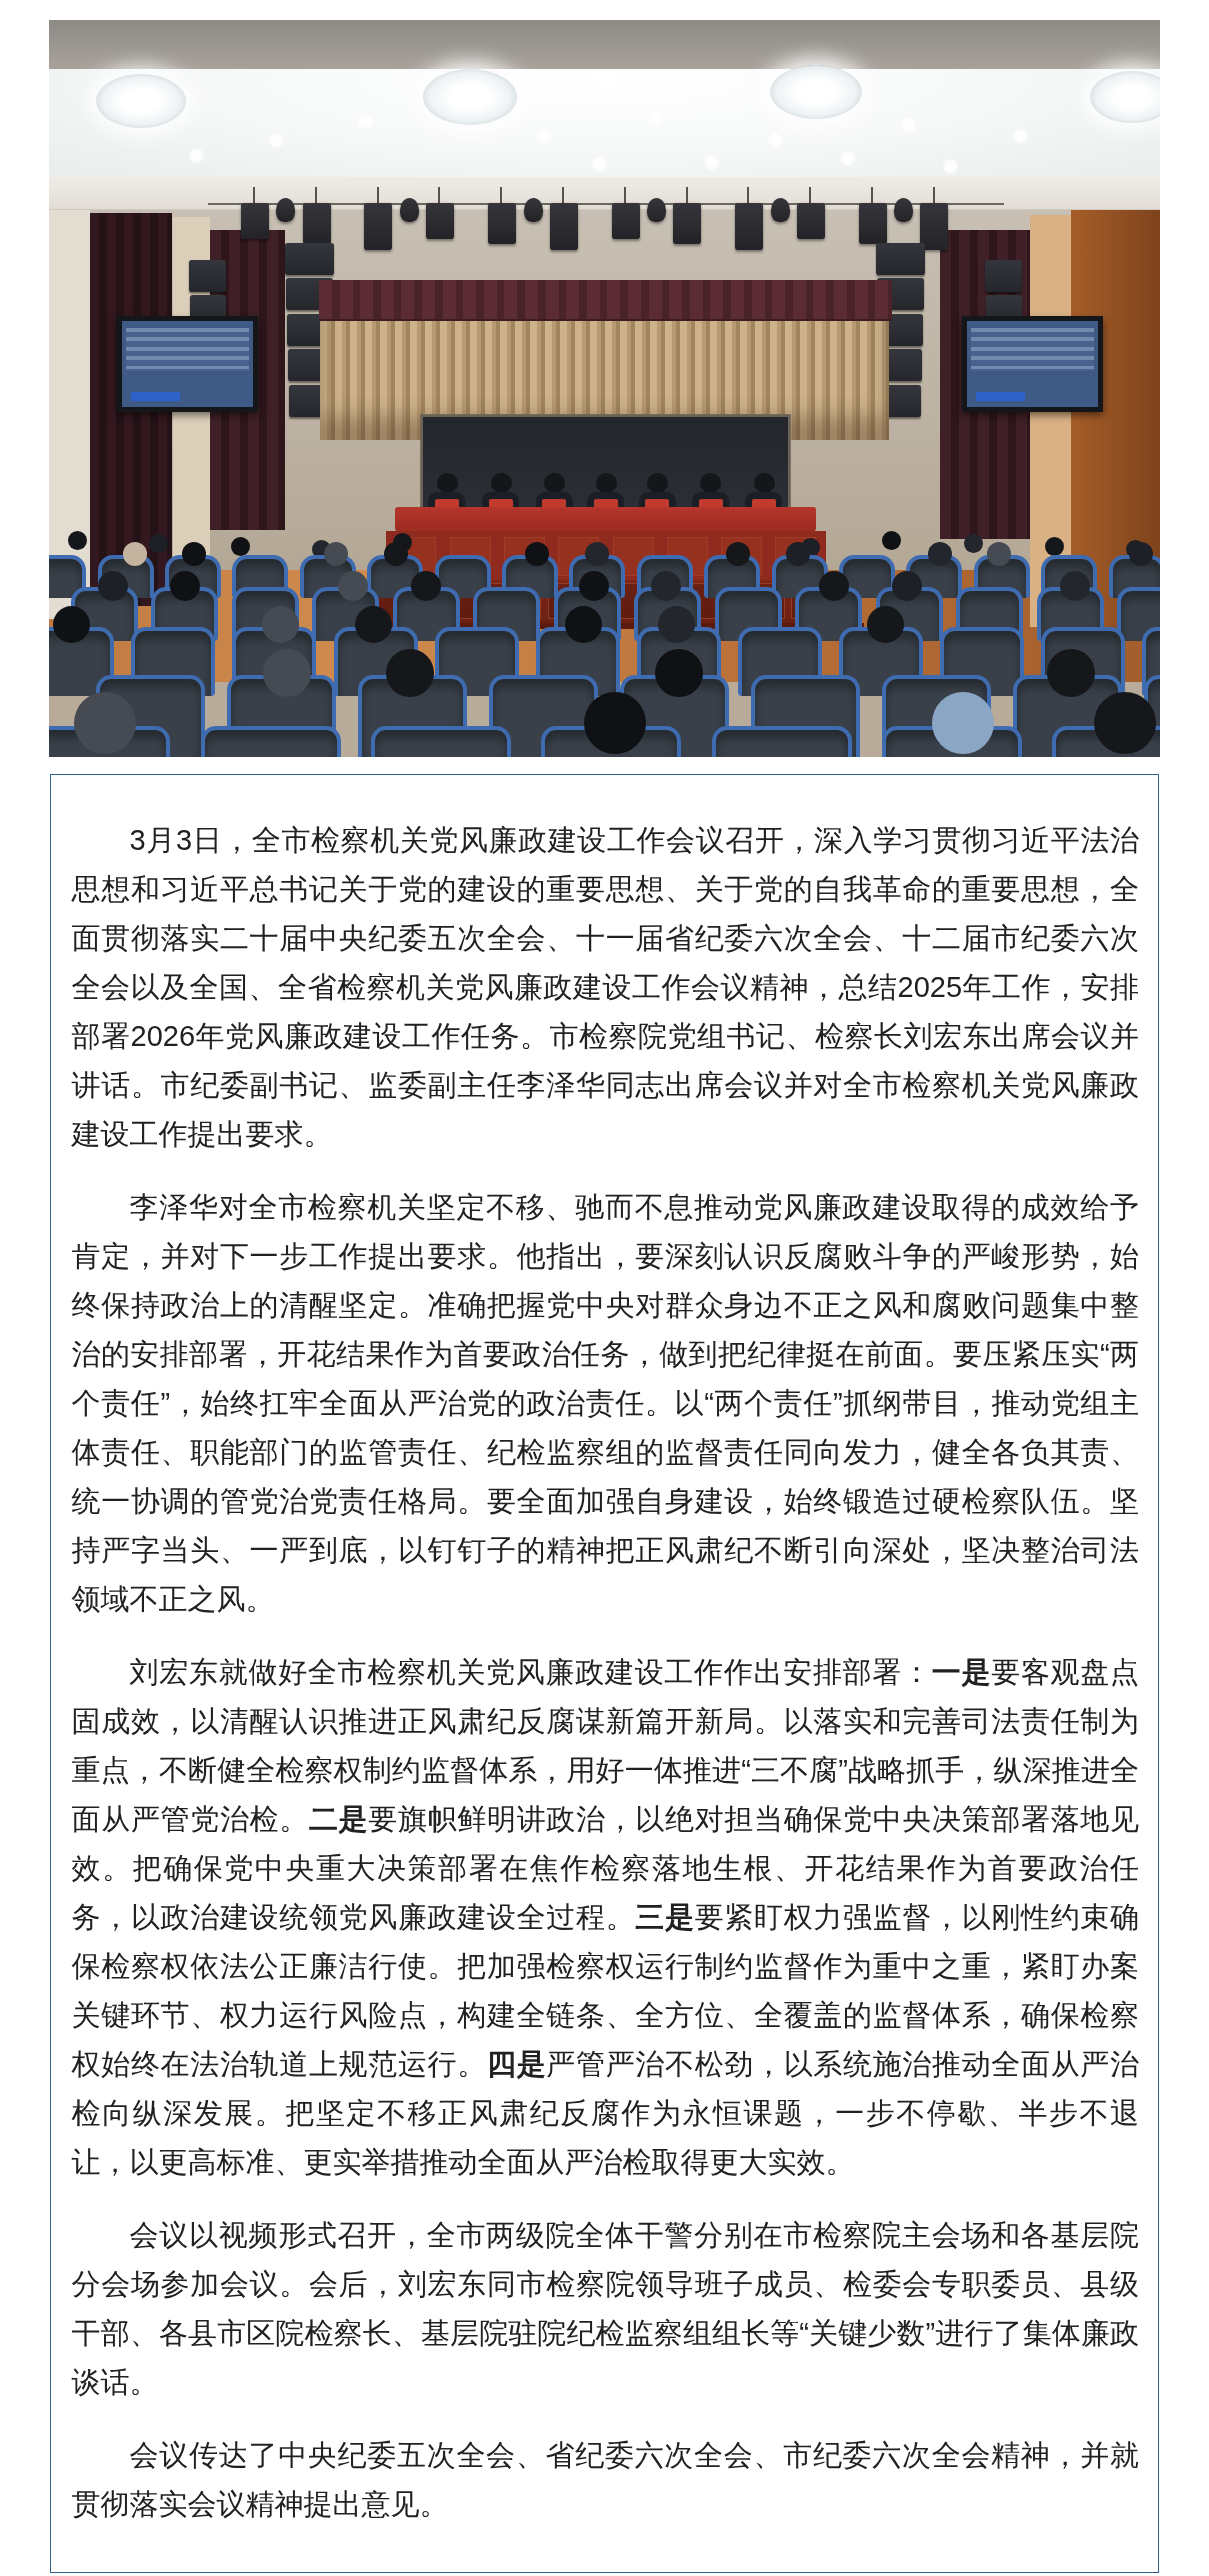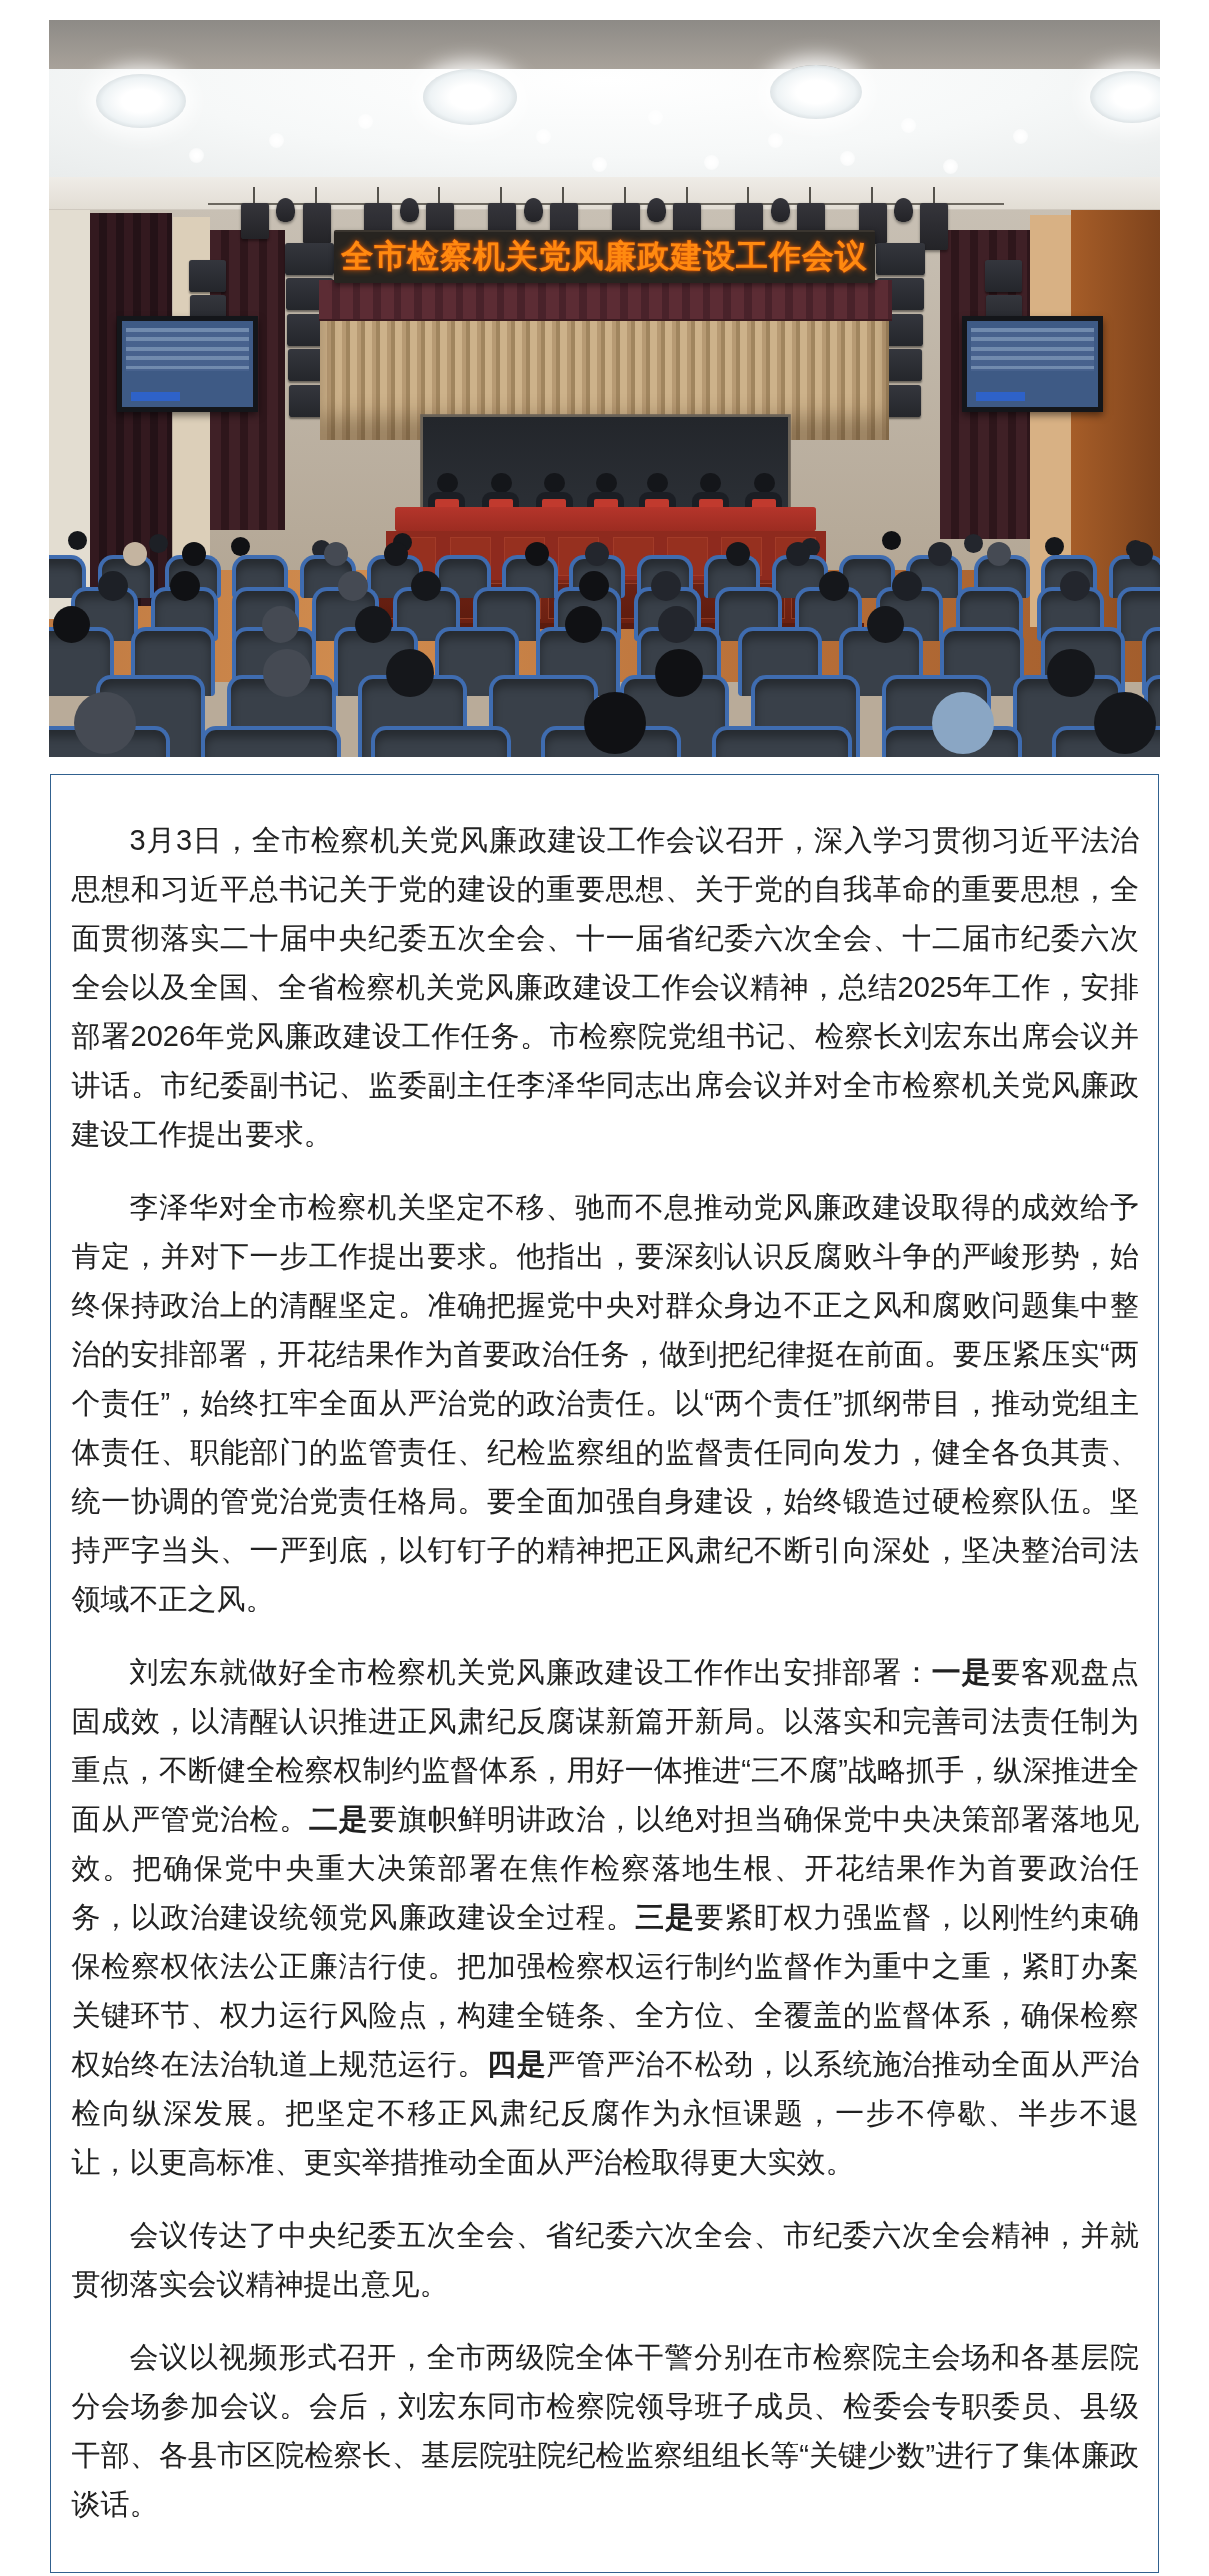--- a/index.html
+++ b/index.html
@@ -140,23 +140,20 @@
       <div class="abs sparray" style="left: 142px; top: 311px; width: 34px; height: 32px;"></div>
       <div class="abs sparray" style="left: 143px; top: 346px; width: 32px; height: 32px;"></div>
       <div class="abs sparray" style="left: 936px; top: 240px; width: 37px; height: 32px;"></div>
       <div class="abs sparray" style="left: 937px; top: 275px; width: 36px; height: 32px;"></div>
       <div class="abs sparray" style="left: 938px; top: 311px; width: 34px; height: 32px;"></div>
       <div class="abs sparray" style="left: 939px; top: 346px; width: 32px; height: 32px;"></div>
     </div>
 
   <div class="abs pleat"></div>
   <div class="abs valance"></div>
-  <div class="abs banner">
-    <span>全市检察机关党风廉政建设工作会议</span>
-  </div>
   <div class="abs screen"></div>
 
   <div class="abs tv" style="left:68px;top:296px;width:131px;height:86px;">
     <div class="tvrows"></div>
     <div class="tvbar"></div>
   </div>
   <div class="abs tv" style="left:913px;top:296px;width:131px;height:86px;">
     <div class="tvrows"></div>
     <div class="tvbar"></div>
   </div>
@@ -311,18 +308,18 @@
       <div class="abs head" style="left: 883px; top: 672px; width: 62px; height: 62px; background: rgb(138, 166, 196);"></div>
       <div class="abs chair" style="left: 1003px; top: 706px; width: 140px; height: 112px;"></div>
       <div class="abs head" style="left: 1045px; top: 672px; width: 62px; height: 62px; background: rgb(21, 23, 27);"></div>
     </div>
 </figure>
 
 <section class="article-box" id="article">
     <p><span>3月3日，全市检察机关党风廉政建设工作会议召开，深入学习贯彻习近平法治思想和习近平总书记关于党的建设的重要思想、关于党的自我革命的重要思想，全面贯彻落实二十届中央纪委五次全会、十一届省纪委六次全会、十二届市纪委六次全会以及全国、全省检察机关党风廉政建设工作会议精神，总结2025年工作，安排部署2026年党风廉政建设工作任务。市检察院党组书记、检察长刘宏东出席会议并讲话。市纪委副书记、监委副主任李泽华同志出席会议并对全市检察机关党风廉政建设工作提出要求。</span></p>
     <p><span>李泽华对全市检察机关坚定不移、驰而不息推动党风廉政建设取得的成效给予肯定，并对下一步工作提出要求。他指出，要深刻认识反腐败斗争的严峻形势，始终保持政治上的清醒坚定。准确把握党中央对群众身边不正之风和腐败问题集中整治的安排部署，开花结果作为首要政治任务，做到把纪律挺在前面。要压紧压实“两个责任”，始终扛牢全面从严治党的政治责任。以“两个责任”抓纲带目，推动党组主体责任、职能部门的监管责任、纪检监察组的监督责任同向发力，健全各负其责、统一协调的管党治党责任格局。要全面加强自身建设，始终锻造过硬检察队伍。坚持严字当头、一严到底，以钉钉子的精神把正风肃纪不断引向深处，坚决整治司法领域不正之风。</span></p>
     <p><span>刘宏东就做好全市检察机关党风廉政建设工作作出安排部署：</span><span class="b">一是</span><span>要客观盘点固成效，以清醒认识推进正风肃纪反腐谋新篇开新局。以落实和完善司法责任制为重点，不断健全检察权制约监督体系，用好一体推进“三不腐”战略抓手，纵深推进全面从严管党治检。</span><span class="b">二是</span><span>要旗帜鲜明讲政治，以绝对担当确保党中央决策部署落地见效。把确保党中央重大决策部署在焦作检察落地生根、开花结果作为首要政治任务，以政治建设统领党风廉政建设全过程。</span><span class="b">三是</span><span>要紧盯权力强监督，以刚性约束确保检察权依法公正廉洁行使。把加强检察权运行制约监督作为重中之重，紧盯办案关键环节、权力运行风险点，构建全链条、全方位、全覆盖的监督体系，确保检察权始终在法治轨道上规范运行。</span><span class="b">四是</span><span>严管严治不松劲，以系统施治推动全面从严治检向纵深发展。把坚定不移正风肃纪反腐作为永恒课题，一步不停歇、半步不退让，以更高标准、更实举措推动全面从严治检取得更大实效。</span></p>
+    <p><span>会议以视频形式召开，全市两级院全体干警分别在市检察院主会场和各基层院分会场参加会议。会后，刘宏东同市检察院领导班子成员、检委会专职委员、县级干部、各县市区院检察长、基层院驻院纪检监察组组长等“关键少数”进行了集体廉政谈话。</span></p>
     <p><span>会议传达了中央纪委五次全会、省纪委六次全会、市纪委六次全会精神，并就贯彻落实会议精神提出意见。</span></p>
-    <p><span>会议以视频形式召开，全市两级院全体干警分别在市检察院主会场和各基层院分会场参加会议。会后，刘宏东同市检察院领导班子成员、检委会专职委员、县级干部、各县市区院检察长、基层院驻院纪检监察组组长等“关键少数”进行了集体廉政谈话。</span></p>
   </section>
 
 <div class="next-strip"></div>
 
 
 </body></html>

